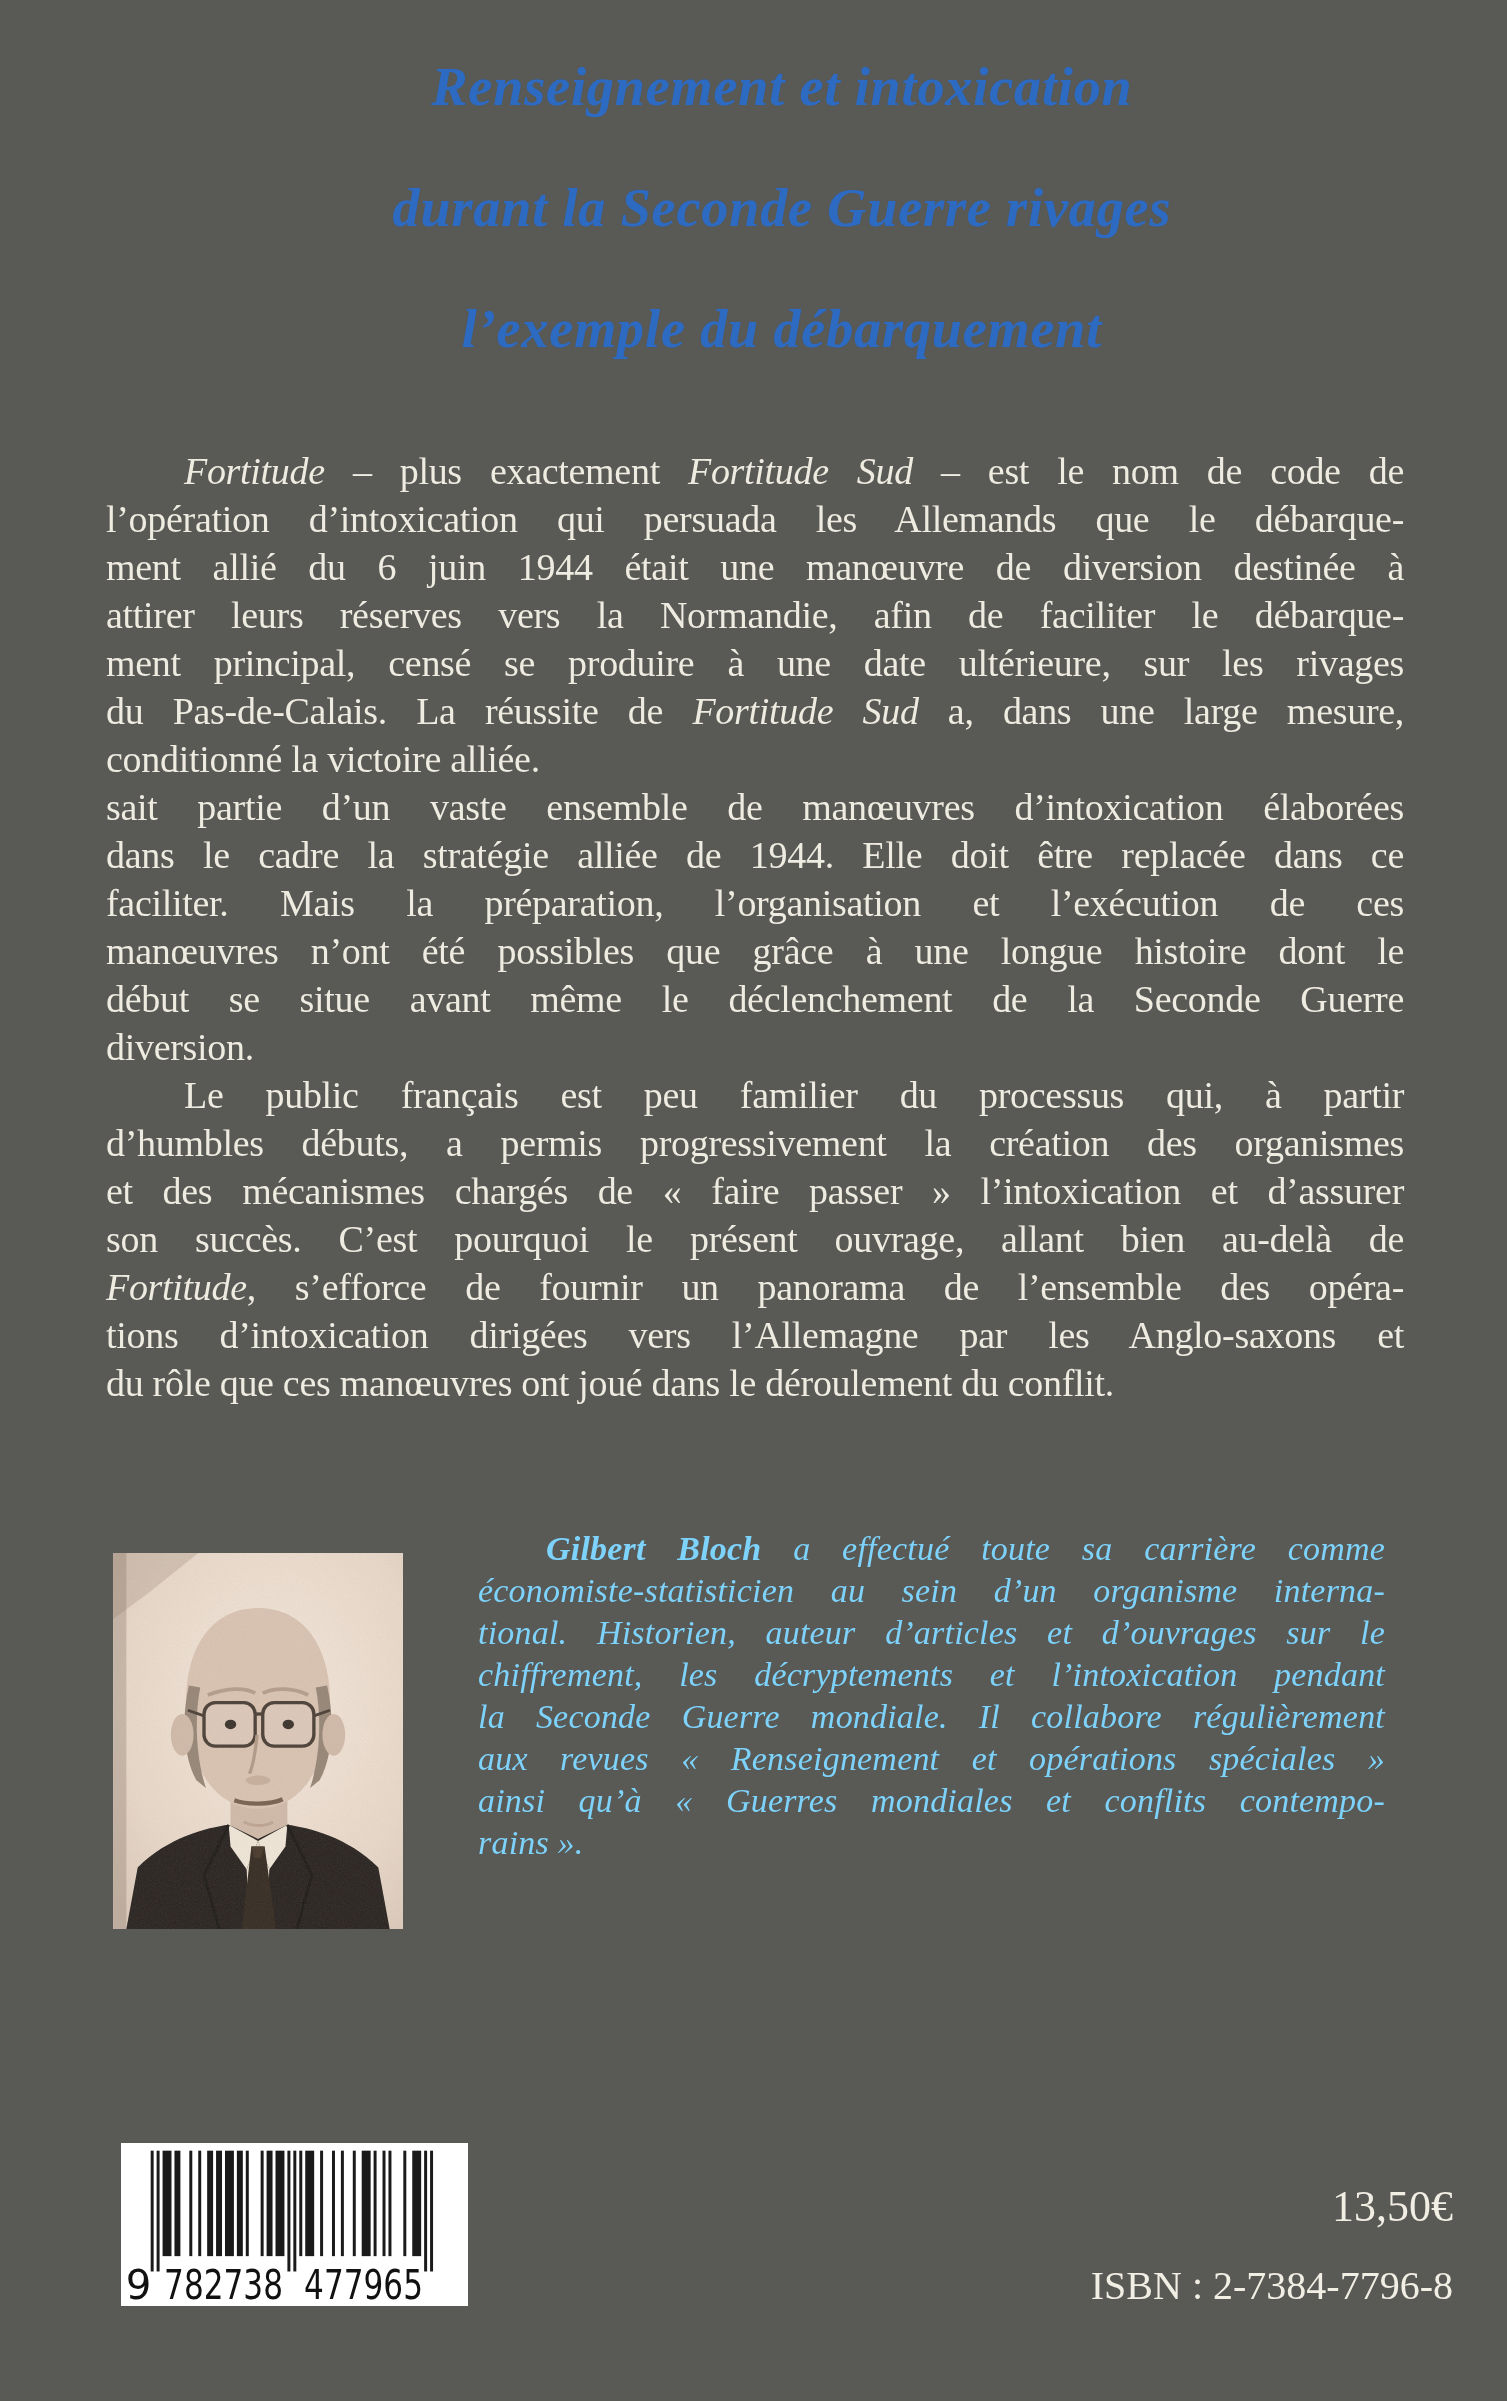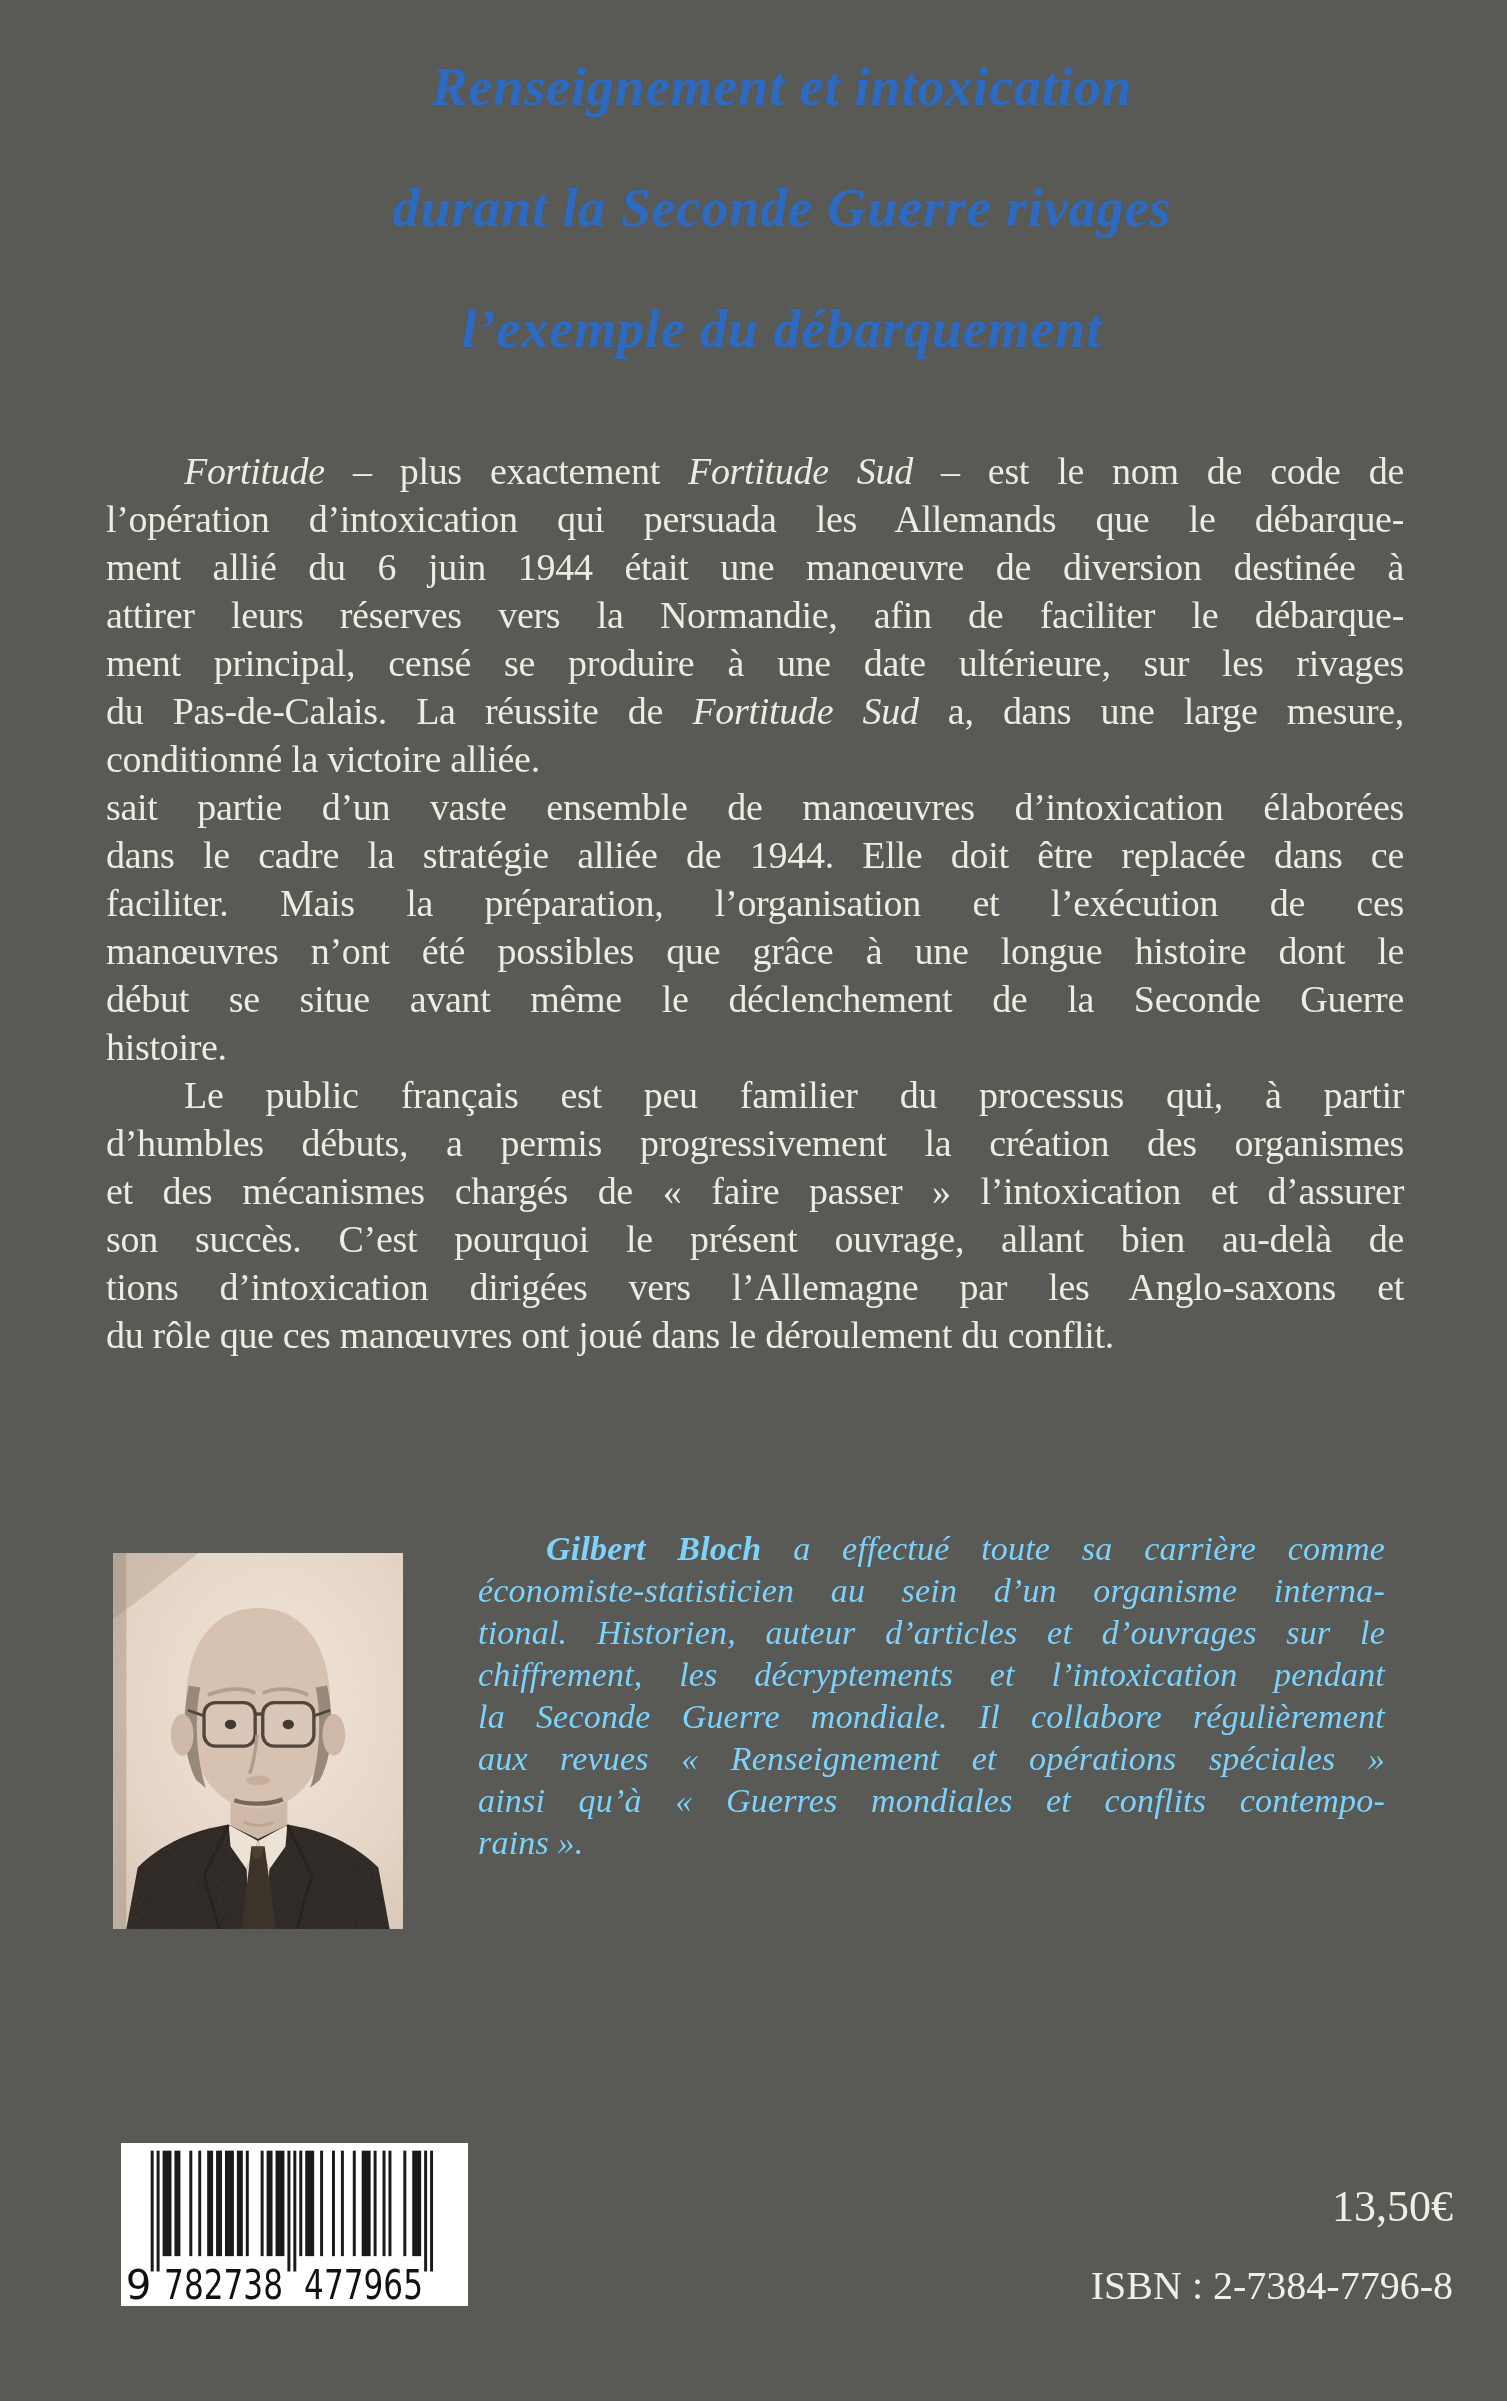--- a/index.html
+++ b/index.html
@@ -91,25 +91,26 @@
       <div class="line"><span>ment allié du 6 juin 1944 était une manœuvre de diversion destinée à</span></div>
       <div class="line"><span>attirer leurs réserves vers la Normandie, afin de faciliter le débarque-</span></div>
       <div class="line"><span>ment principal, censé se produire à une date ultérieure, sur les rivages</span></div>
       <div class="line"><span>du Pas-de-Calais. La réussite de </span><span class="i">Fortitude Sud</span><span> a, dans une large mesure,</span></div>
       <div class="line end"><span>conditionné la victoire alliée.</span></div>
       <div class="line"><span>sait partie d’un vaste ensemble de manœuvres d’intoxication élaborées</span></div>
       <div class="line"><span>dans le cadre la stratégie alliée de 1944. Elle doit être replacée dans ce</span></div>
       <div class="line"><span>faciliter. Mais la préparation, l’organisation et l’exécution de ces</span></div>
       <div class="line"><span>manœuvres n’ont été possibles que grâce à une longue histoire dont le</span></div>
       <div class="line"><span>début se situe avant même le déclenchement de la Seconde Guerre</span></div>
-      <div class="line end"><span>histoire.</span></div>
+      <div class="line end"><span>diversion.</span></div>
       <div class="line indent"><span>Le public français est peu familier du processus qui, à partir</span></div>
       <div class="line"><span>d’humbles débuts, a permis progressivement la création des organismes</span></div>
       <div class="line"><span>et des mécanismes chargés de « faire passer » l’intoxication et d’assurer</span></div>
       <div class="line"><span>son succès. C’est pourquoi le présent ouvrage, allant bien au-delà de</span></div>
+      <div class="line"><span class="i">Fortitude</span><span>, s’efforce de fournir un panorama de l’ensemble des opéra-</span></div>
       <div class="line"><span>tions d’intoxication dirigées vers l’Allemagne par les Anglo-saxons et</span></div>
       <div class="line end"><span>du rôle que ces manœuvres ont joué dans le déroulement du conflit.</span></div>
     </div>
 
   <div class="author-photo">
     <svg viewBox="0 0 306 397" aria-hidden="true">
       <defs>
         <filter id="grain">
           <feTurbulence type="fractalNoise" baseFrequency="0.9" numOctaves="2" result="n"></feTurbulence>
           <feColorMatrix in="n" type="matrix" values="0 0 0 0 0.2  0 0 0 0 0.17  0 0 0 0 0.15  0 0 0 0.14 0"></feColorMatrix>

